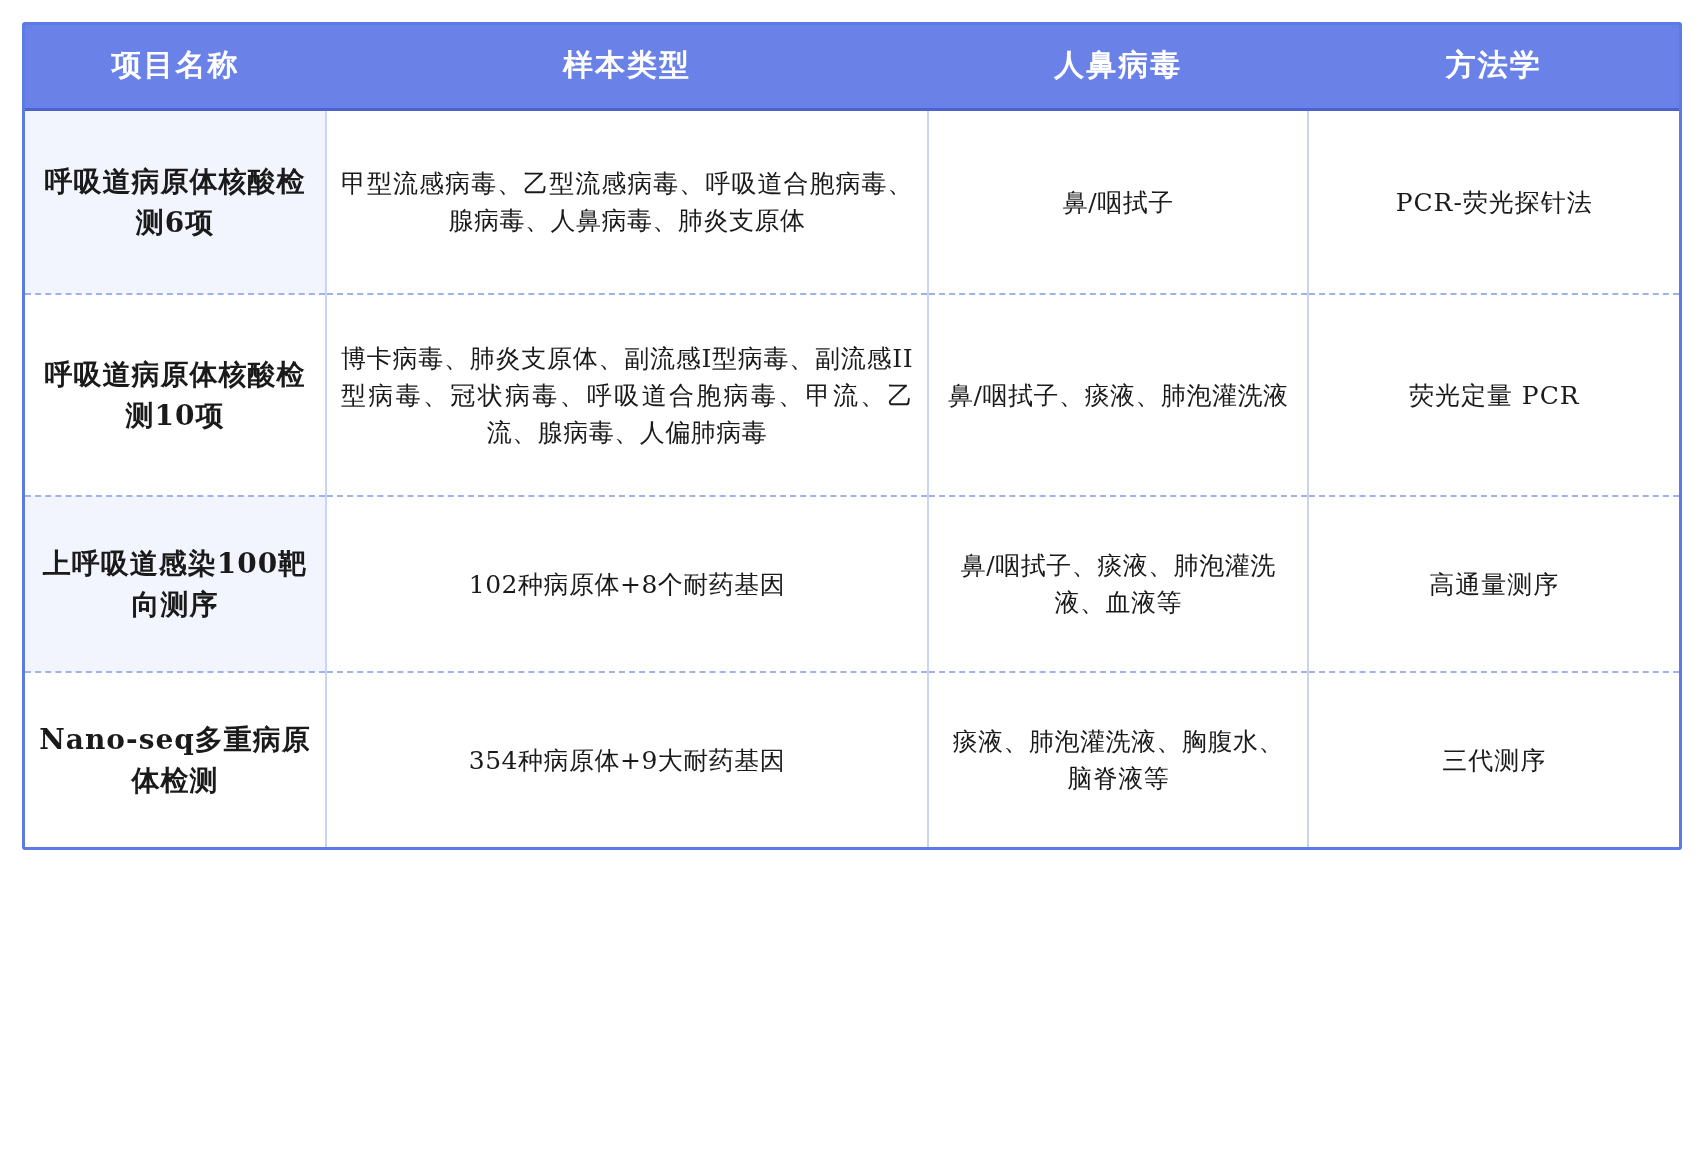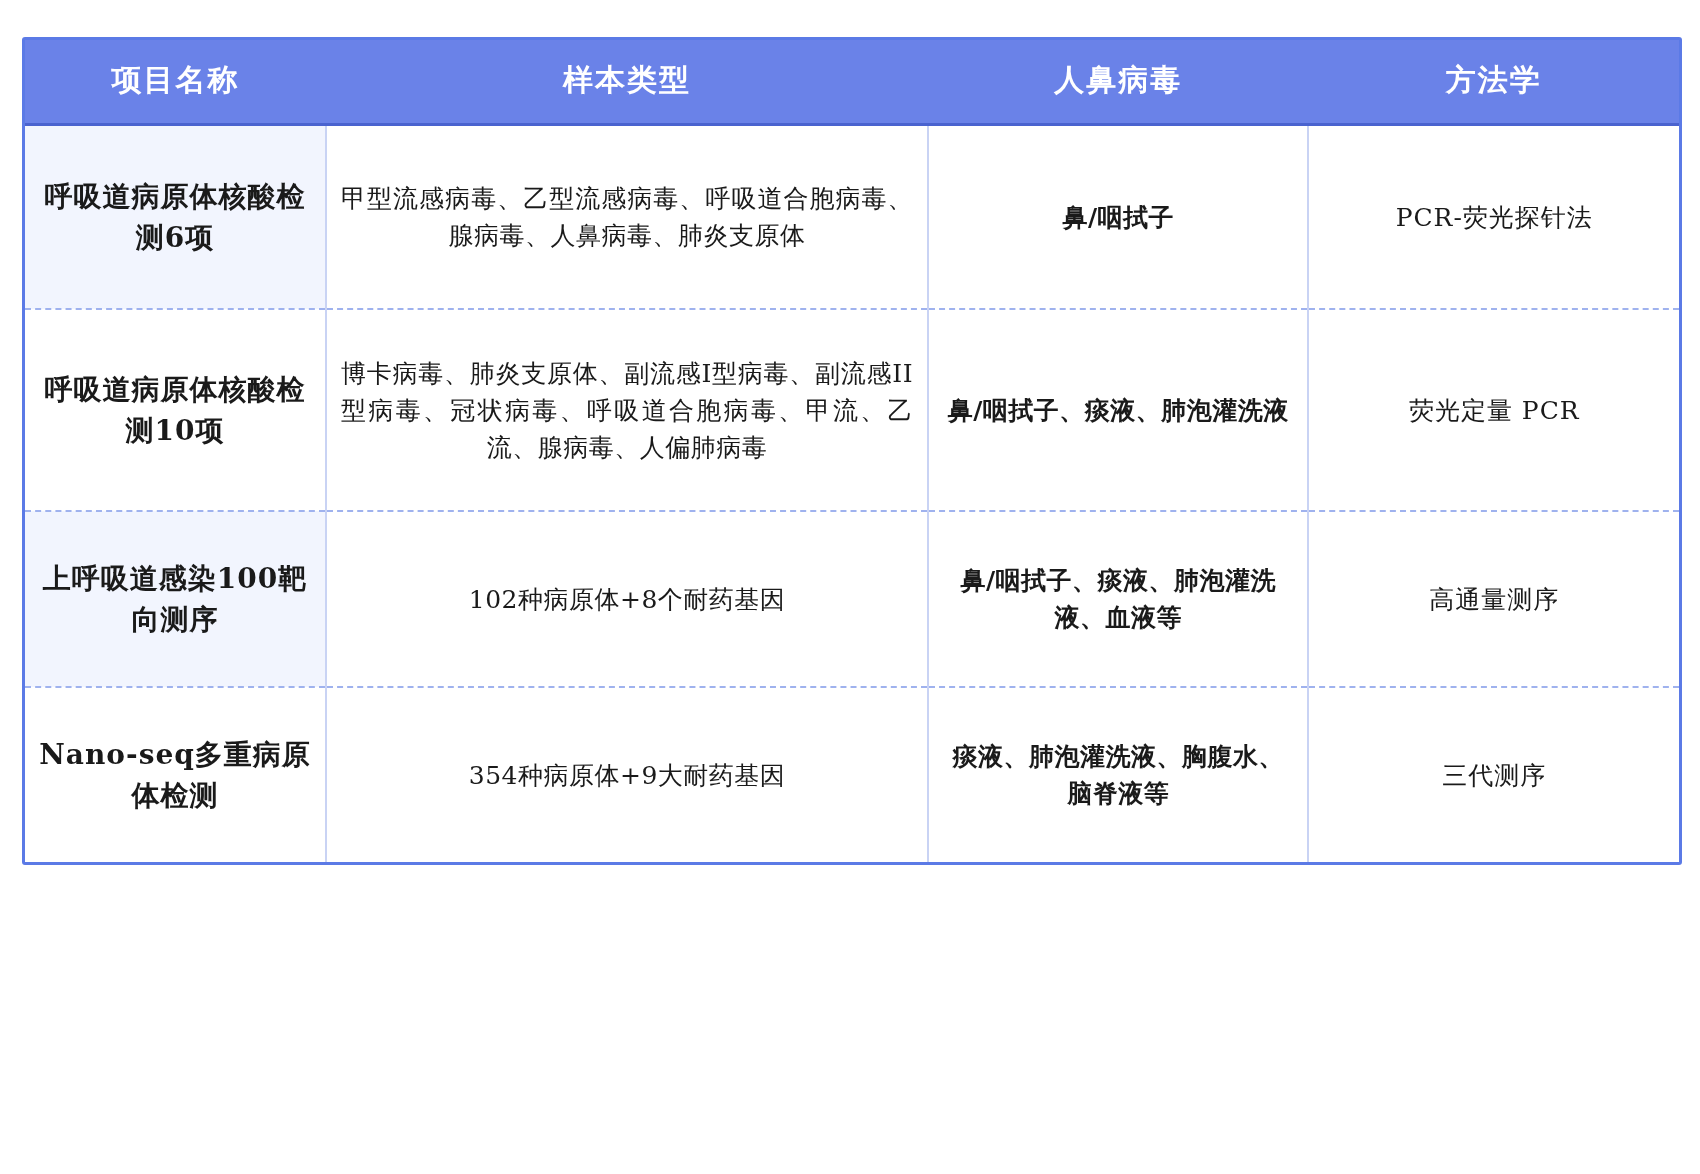--- a/index.html
+++ b/index.html
@@ -12,21 +12,21 @@
     height: 1174px;
     font-family: "DejaVu Serif", "Liberation Serif", serif;
     color: #1a1a1a;
     overflow: hidden;
   }
   .page {
     position: relative;
     width: 1700px;
     height: 946px;
     box-sizing: border-box;
-    padding: 37px 24px 22px 22px;
+    padding: 22px 24px 22px 22px;
   }
   .table-wrap {
     border: 3px solid #5b7ae6;
     border-radius: 3px;
     overflow: hidden;
     width: 1654px;
     margin: 0 auto;
   }
   table.spec-table {
     border-collapse: collapse;
@@ -82,21 +82,21 @@
   td.content-cell {
     font-weight: normal;
     text-align: center;
     letter-spacing: 0.5px;
   }
   td.content-cell.justified {
     text-align: justify;
     text-align-last: center;
   }
   td.sample-cell {
-    font-weight: bold;
+    font-weight: normal;
     letter-spacing: 0.5px;
   }
   td.method-cell {
     font-weight: normal;
     letter-spacing: 1px;
   }
   .row-h1 td { height: 150px; }
   .row-h2 td { height: 168px; }
   .row-h3 td { height: 168px; }
   .row-h4 td { height: 142px; }

